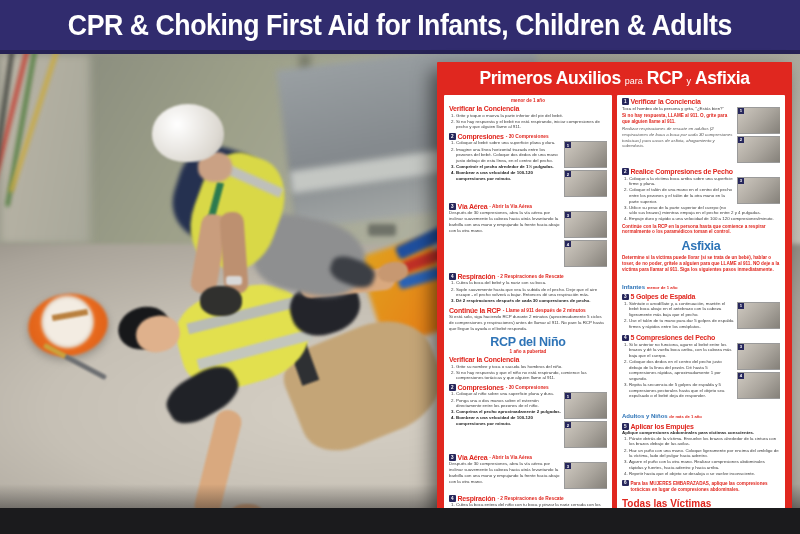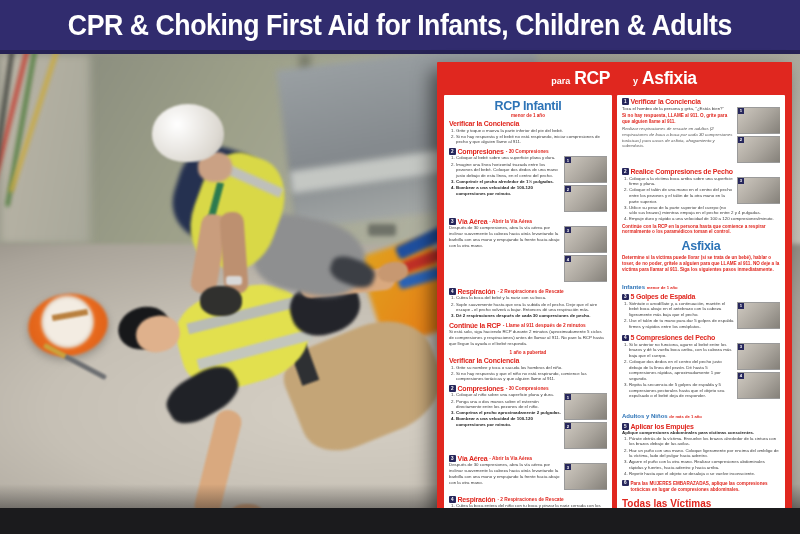--- a/index.html
+++ b/index.html
@@ -79,21 +79,21 @@
     border-radius:8px;transform:rotate(-18deg);filter:blur(2.5px);}
   .tool-blue{left:395px;top:182px;width:52px;height:14px;background:#1f4f9e;transform:rotate(-25deg);border-radius:4px;filter:blur(2px);}
   .tool-red{left:402px;top:200px;width:46px;height:12px;background:#c03026;transform:rotate(-20deg);border-radius:4px;filter:blur(2px);}
   .tool-blue2{left:398px;top:218px;width:44px;height:12px;background:#2a62b4;transform:rotate(-16deg);border-radius:4px;filter:blur(2px);}
 
   
   .poster{position:absolute;left:437px;top:62px;width:355px;height:465px;background:#e0271f;z-index:5;
     box-shadow:-6px 8px 18px rgba(0,0,0,.5);border-radius:1px;}
   .poster-title{height:33px;display:flex;align-items:center;justify-content:center;gap:4px;color:#fff;white-space:nowrap;}
   .pt-lg{font-size:17.5px;font-weight:700;letter-spacing:-0.4px;}
-  .pt-sm{font-size:9px;font-weight:700;position:relative;top:2px;margin-left:19px;}
+  .pt-sm{font-size:9px;font-weight:400;position:relative;top:2px;}
   .poster-body{position:absolute;left:7px;right:7px;top:33px;bottom:7px;display:flex;gap:5px;}
   .panel{flex:1;background:#ffffff;border-radius:1px;padding:3px 5px;overflow:hidden;position:relative;}
 
   .col-h1{text-align:center;color:#2e74b7;font-weight:700;font-size:12.5px;letter-spacing:-0.3px;margin-top:1px;}
   .col-sub{text-align:center;color:#e0271f;font-size:4.6px;font-weight:700;margin-bottom:2px;}
   .sec{margin-bottom:2.5px;overflow:hidden;}
   .sec-head{display:flex;align-items:center;gap:2px;margin-bottom:0.5px;}
   .numbox{width:6.5px;height:6.5px;background:#27275c;color:#fff;font-size:4.6px;font-weight:700;
     display:flex;align-items:center;justify-content:center;flex:none;border-radius:1px;}
   .sec-title{color:#e0271f;font-weight:700;font-size:7px;letter-spacing:-0.2px;white-space:nowrap;}
@@ -171,28 +171,28 @@
     <div class="rescuer-arm"></div>
     <div class="rescuer-arm2"></div>
     <div class="watch"></div>
     <div class="glove"></div>
 
     <div class="floor-shadow"></div>
   </div>
 
   <div class="poster">
     <div class="poster-title">
+      <span class="pt-lg">Primeros Auxilios</span>
       <span class="pt-sm">para</span>
       <span class="pt-lg">RCP</span>
       <span class="pt-sm">y</span>
       <span class="pt-lg">Asfixia</span>
     </div>
     <div class="poster-body">
       <div class="panel" id="col-left">
-          <div class="col-h1">RCP Infantil</div>
           <div class="col-sub">menor de 1 año</div>
           <div class="sec">
             <div class="sec-head">
               <span class="sec-title">Verificar la Conciencia</span>
             </div>
             <ol>
               <li>Grite y toque o mueva la parte inferior del pie del bebé.</li>
               <li>Si no hay respuesta y el bebé no está respirando, iniciar compresiones de pecho y que alguien llame al 911.</li>
             </ol>
           </div>
@@ -245,20 +245,21 @@
               <li class="b">Dé 2 respiraciones después de cada 30 compresiones de pecho.</li>
             </ol>
           </div>
           <div class="sec">
             <div class="sec-head">
               <span class="sec-title">Continúe la RCP</span>
               <span class="sec-suffix">- Llame al 911 después de 2 minutos</span>
             </div>
             <p class="para">Si está solo, siga haciendo RCP durante 2 minutos (aproximadamente 5 ciclos de compresiones y respiraciones) antes de llamar al 911. No pare la RCP hasta que llegue la ayuda o el bebé responda.</p>
           </div>
+          <div class="col-h1">RCP del Niño</div>
           <div class="col-sub">1 año a pubertad</div>
           <div class="sec">
             <div class="sec-head">
               <span class="sec-title">Verificar la Conciencia</span>
             </div>
             <ol>
               <li>Grite su nombre y toca o sacuda los hombros del niño.</li>
               <li>Si no hay respuesta y que el niño no está respirando, comience las compresiones torácicas y que alguien llame al 911.</li>
             </ol>
           </div>

